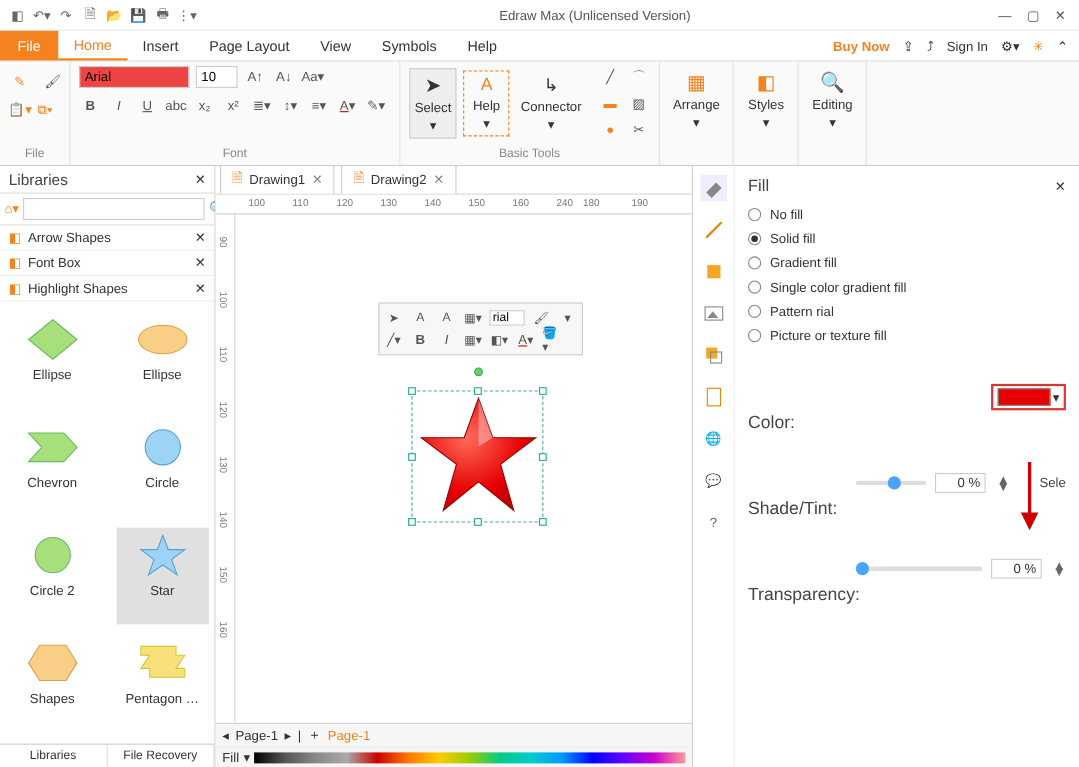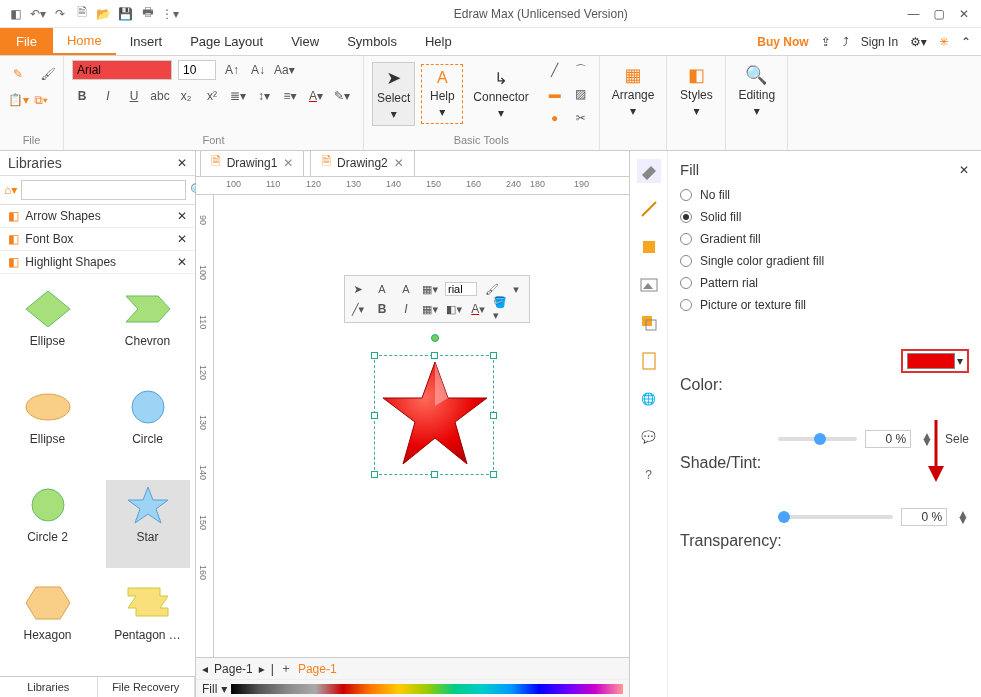--- a/index.html
+++ b/index.html
@@ -252,53 +252,53 @@
     </div>
     <div class="shape-grid">
       <div class="shape-cell">
           <svg class="shape-icon" viewBox="0 0 52 42">
             <polygon points="26,3 48,21 26,39 4,21" fill="#a7e07a" stroke="#6b6"></polygon>
           </svg>
           <span>Ellipse</span>
         </div>
       <div class="shape-cell">
           <svg class="shape-icon" viewBox="0 0 52 42">
+            <ellipse cx="26" cy="21" rx="22" ry="13" fill="#f9cf88" stroke="#d9a24a"></ellipse>
+          </svg>
+          <span>Ellipse</span>
+        </div>
+      <div class="shape-cell">
+          <svg class="shape-icon" viewBox="0 0 52 42">
             <polygon points="4,8 36,8 48,21 36,34 4,34 16,21" fill="#a7e07a" stroke="#6b6"></polygon>
           </svg>
           <span>Chevron</span>
         </div>
       <div class="shape-cell">
           <svg class="shape-icon" viewBox="0 0 52 42">
-            <ellipse cx="26" cy="21" rx="22" ry="13" fill="#f9cf88" stroke="#d9a24a"></ellipse>
-          </svg>
-          <span>Ellipse</span>
-        </div>
-      <div class="shape-cell">
-          <svg class="shape-icon" viewBox="0 0 52 42">
             <circle cx="26" cy="21" r="16" fill="#9dd3f5" stroke="#5aa0d6"></circle>
           </svg>
           <span>Circle</span>
         </div>
       <div class="shape-cell">
           <svg class="shape-icon" viewBox="0 0 52 42">
             <circle cx="26" cy="21" r="16" fill="#a7e07a" stroke="#6b6"></circle>
           </svg>
           <span>Circle 2</span>
         </div>
       <div class="shape-cell sel">
           <svg class="shape-icon" viewBox="0 0 52 42">
             <polygon points="26,3 31,16 46,16 34,25 39,39 26,30 13,39 18,25 6,16 21,16" fill="#9dd3f5" stroke="#5aa0d6"></polygon>
           </svg>
           <span>Star</span>
         </div>
       <div class="shape-cell">
           <svg class="shape-icon" viewBox="0 0 52 42">
             <polygon points="14,5 38,5 48,21 38,37 14,37 4,21" fill="#f9cf88" stroke="#d9a24a"></polygon>
           </svg>
-          <span>Hexagon</span>
+          <span>Shapes</span>
         </div>
       <div class="shape-cell">
           <svg class="shape-icon" viewBox="0 0 52 42">
             <path d="M14 6h24v8l8 0-8 12 8 0v8H14v-8l-8 0 8-12-8 0V6z" fill="#f9e07a" stroke="#cc3"></path>
           </svg>
           <span>Pentagon …</span>
         </div>
     </div>
     <div class="lib-tabs">
       <div class="lib-tab">Libraries</div>
@@ -495,21 +495,21 @@
       <div class="prop-row">
         <span class="prop-label">Shade/Tint:</span>
         <div class="slider">
             <span class="thumb" style="left:46%"></span>
           </div>
         <span class="num-box">0 %</span>
         <span class="spin">
             <span>▲</span>
             <span>▼</span>
           </span>
-        <span style="margin-left:4px;color:#444">Sele</span>
+        <span style="margin-left:19px;color:#444">Sele</span>
       </div>
 
       <div class="prop-row">
         <span class="prop-label">Transparency:</span>
         <div class="slider">
             <span class="thumb" style="left:0"></span>
           </div>
         <span class="num-box">0 %</span>
         <span class="spin">
             <span>▲</span>

